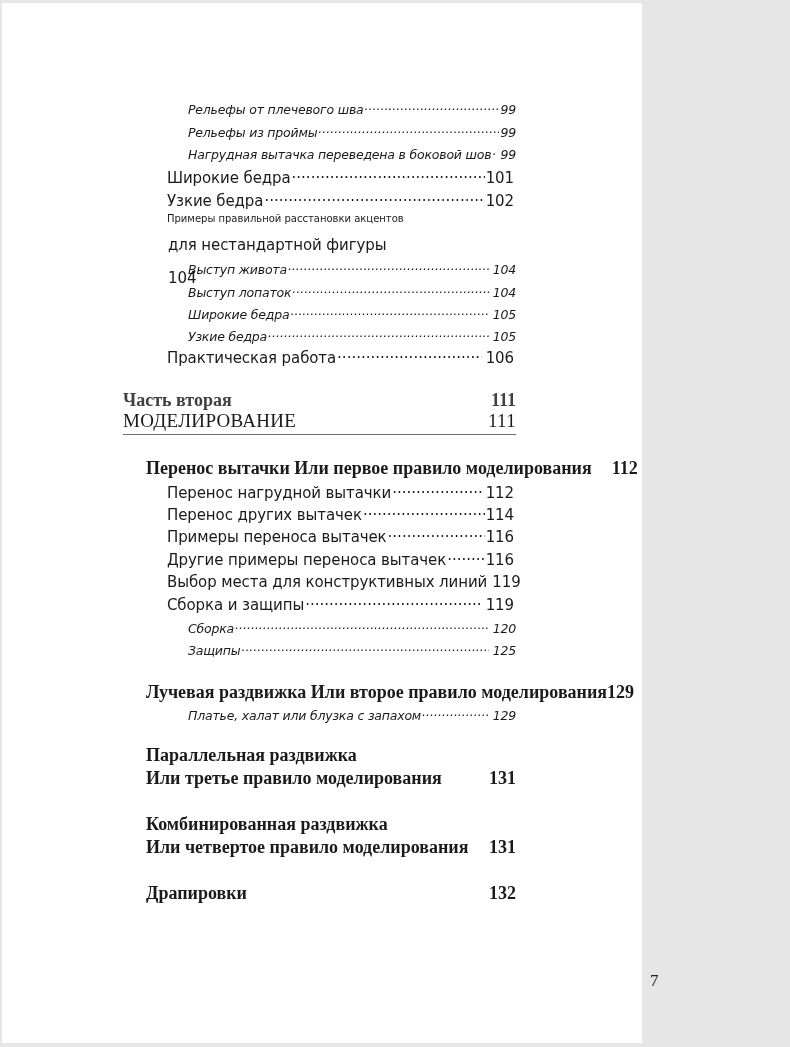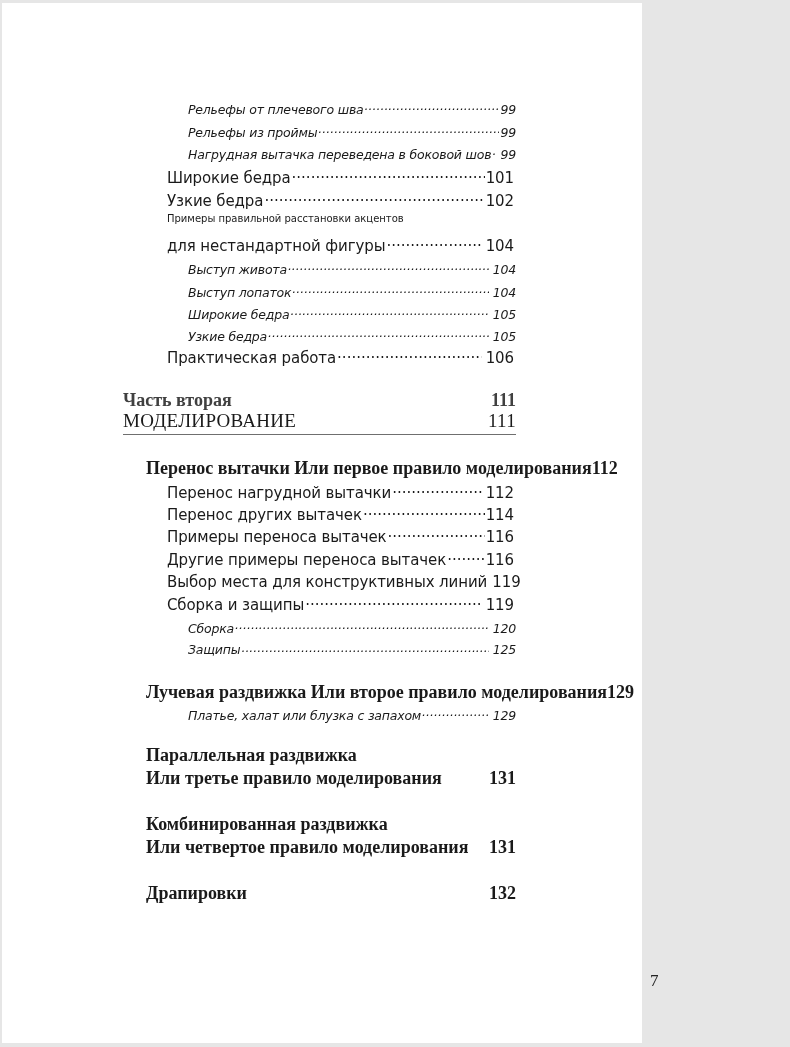--- a/index.html
+++ b/index.html
@@ -153,21 +153,21 @@
       <span class="num">101</span>
     </div>
     <div class="row sans lvl-item" style="top:188px;">
       <span class="label">Узкие бедра</span>
       <span class="dots"></span>
       <span class="num">102</span>
     </div>
     <div class="row sans lvl-item-cont" style="top:210px;">
       <span class="label">Примеры правильной расстановки акцентов</span>
     </div>
-    <div class="row sans lvl-item" style="top:233px;">
+    <div class="row sans lvl-item" style="top:233px;flex-direction:column;">
       <span class="label">для нестандартной фигуры</span>
       <span class="dots gap"></span>
       <span class="num">104</span>
     </div>
 
     <div class="row sans lvl-sub" style="top:258px;">
       <span class="label">Выступ живота</span>
       <span class="dots gap"></span>
       <span class="num">104</span>
     </div>
@@ -195,21 +195,21 @@
 
     <div class="row serif part-label" style="top:387px;">
       <span class="label">Часть вторая</span>
       <span class="num">111</span>
     </div>
     <div class="row serif part-title" style="top:407px;">
       <span class="label">МОДЕЛИРОВАНИЕ</span>
       <span class="num">111</span>
     </div>
 
-    <div class="row serif lvl-chapter" style="top:455px;">
+    <div class="row serif lvl-chapter" style="top:455px;gap:20px;">
       <span class="label">Перенос вытачки Или первое правило моделирования</span>
       <span class="num">112</span>
     </div>
     <div class="row sans lvl-item" style="top:480px;">
       <span class="label">Перенос нагрудной вытачки</span>
       <span class="dots gap"></span>
       <span class="num">112</span>
     </div>
     <div class="row sans lvl-item" style="top:502px;">
       <span class="label">Перенос других вытачек</span>
@@ -234,21 +234,21 @@
     <div class="row sans lvl-item" style="top:592px;">
       <span class="label">Сборка и защипы</span>
       <span class="dots gap"></span>
       <span class="num">119</span>
     </div>
     <div class="row sans lvl-sub" style="top:617px;">
       <span class="label">Сборка</span>
       <span class="dots gap"></span>
       <span class="num">120</span>
     </div>
-    <div class="row sans lvl-sub" style="top:639px;align-items:center;">
+    <div class="row sans lvl-sub" style="top:639px;">
       <span class="label">Защипы</span>
       <span class="dots gap"></span>
       <span class="num">125</span>
     </div>
 
     <div class="row serif lvl-chapter" style="top:679px;">
       <span class="label">Лучевая раздвижка Или второе правило моделирования</span>
       <span class="num">129</span>
     </div>
     <div class="row sans lvl-sub" style="top:704px;">

